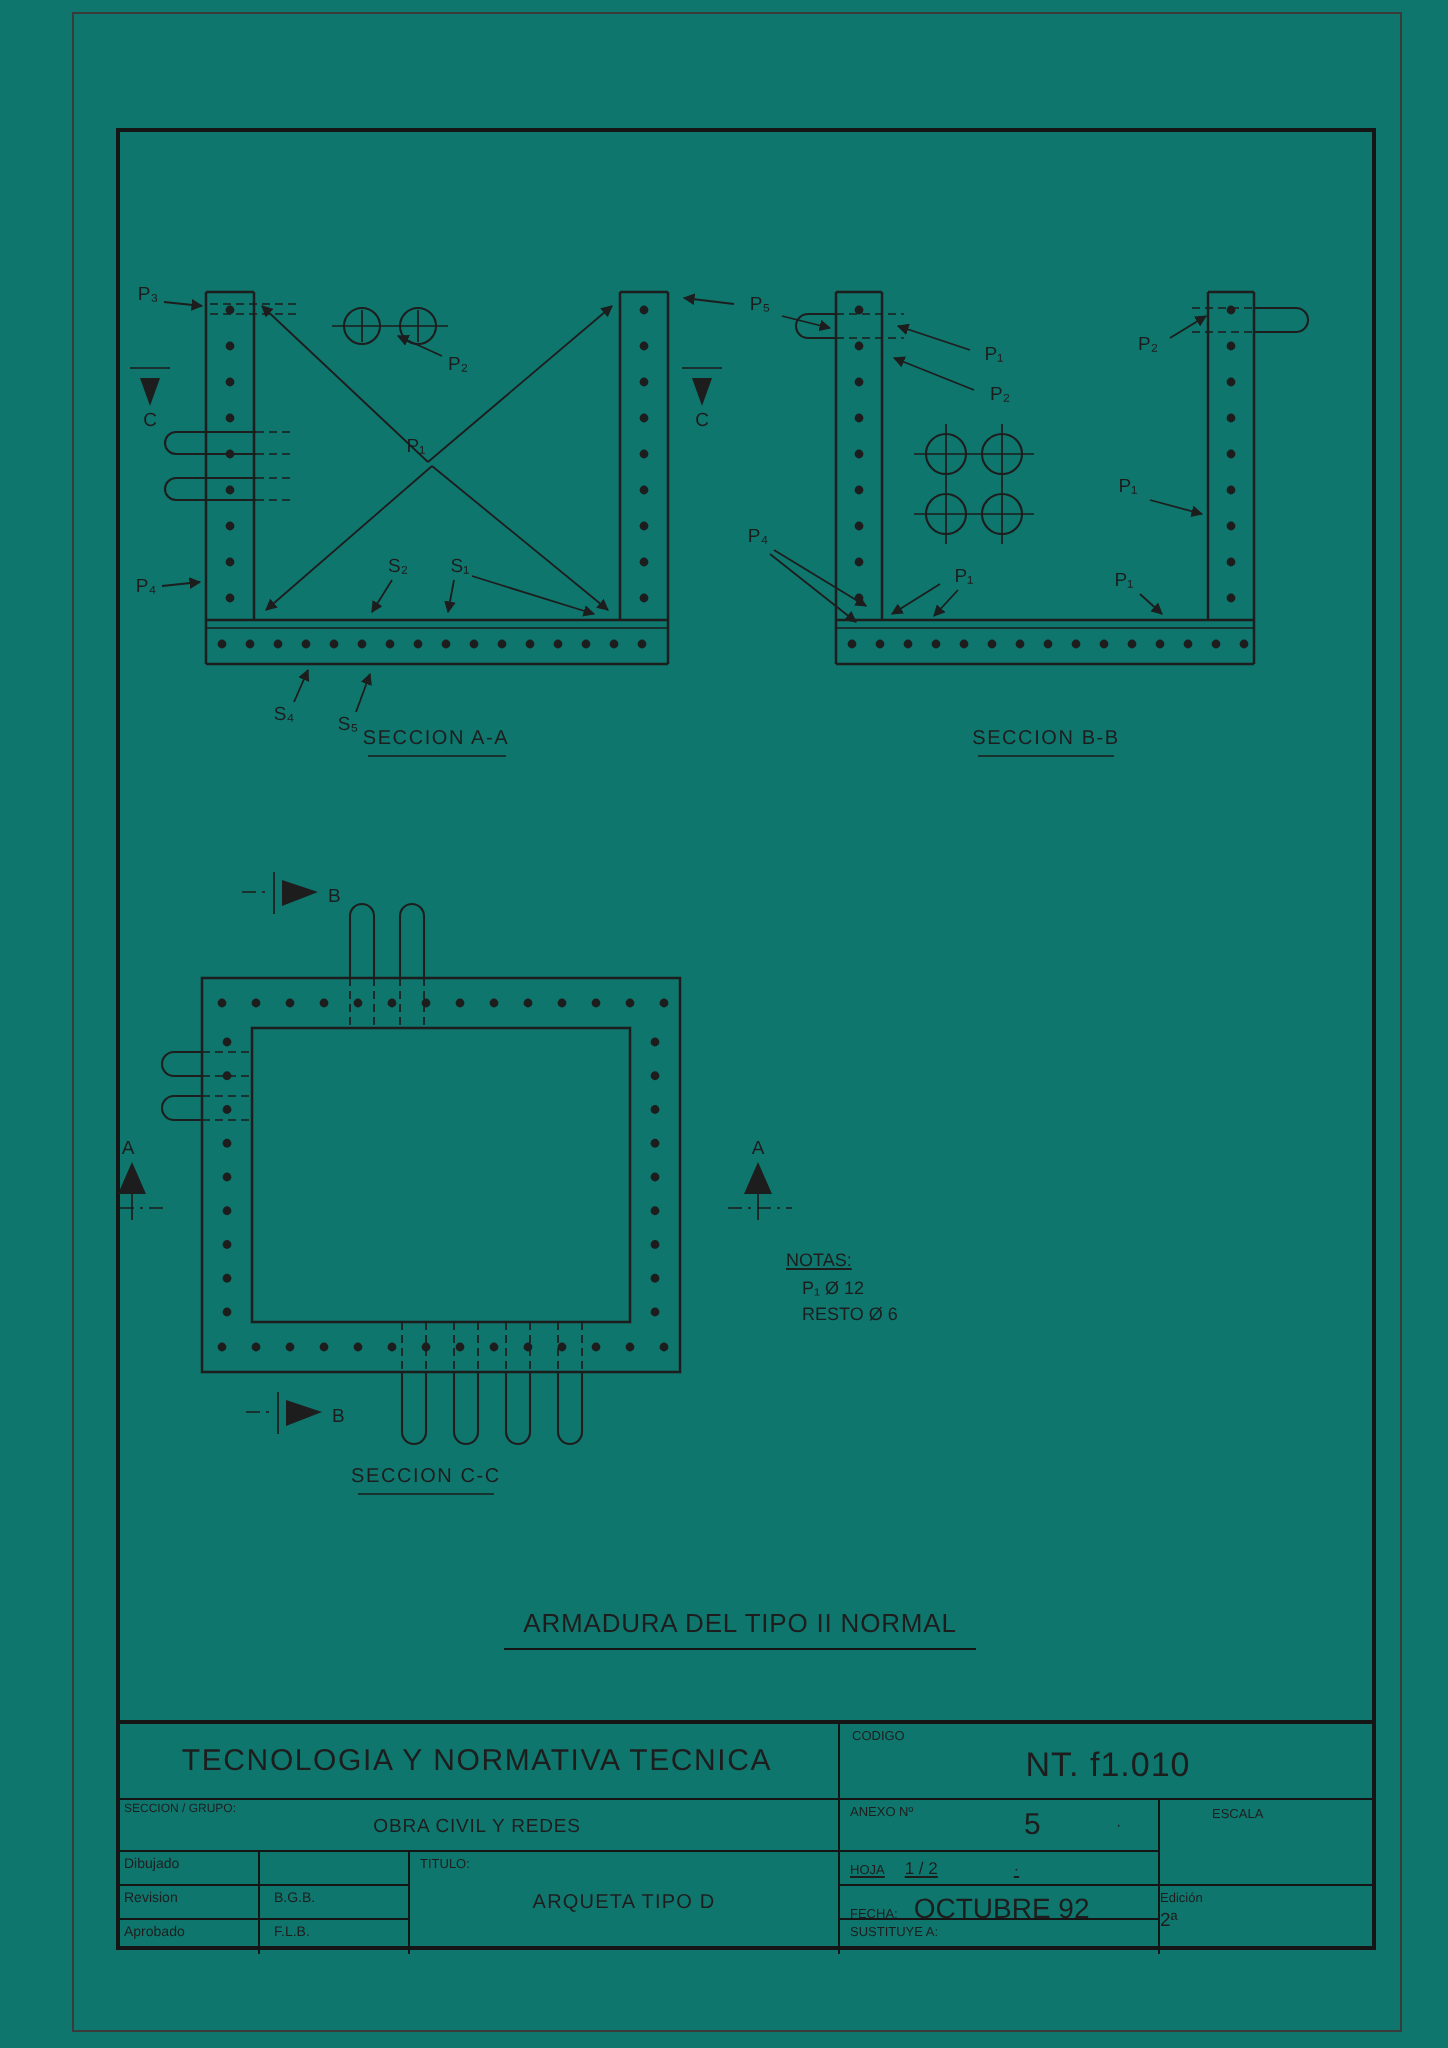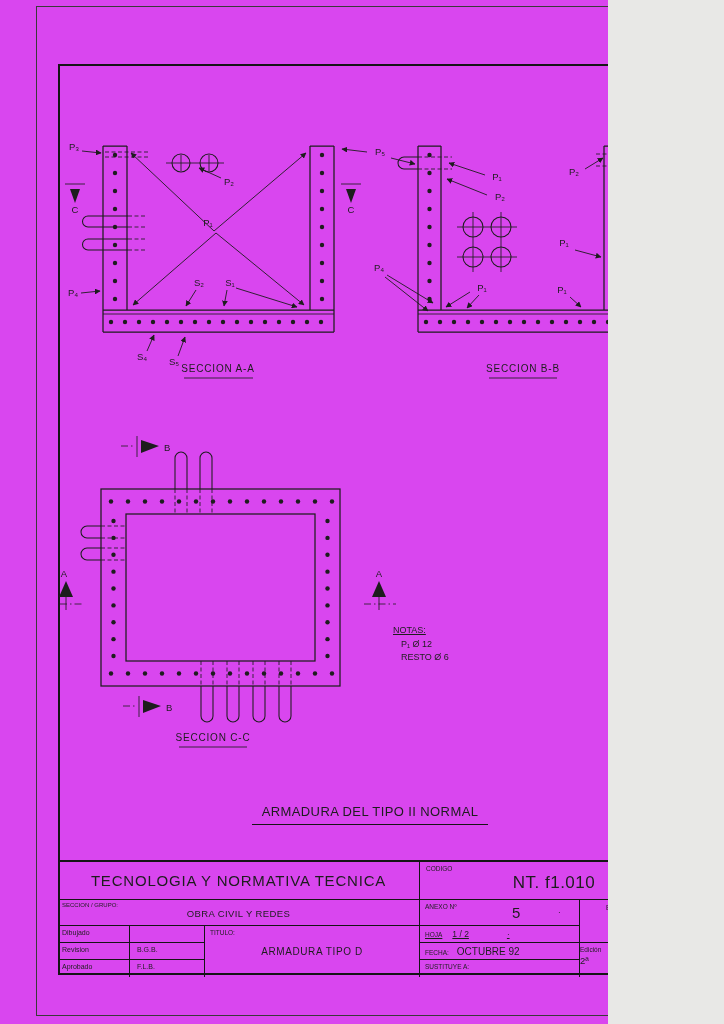--- a/index.html
+++ b/index.html
@@ -1,16 +1,16 @@
 <!DOCTYPE html>
 <html><head>
 <meta charset="utf-8">
 <style>
   html,body{margin:0;padding:0;background:#e8e8e6;}
-  .page{position:relative;width:608px;height:1024px;background:#d946ef;overflow:hidden;
+  .page{position:relative;width:724px;height:1024px;background:#0f766e;overflow:hidden;
         font-family:"Liberation Sans","DejaVu Sans",sans-serif;color:#1d1d1d;}
   .abs{position:absolute;box-sizing:border-box;}
   .outer-border{left:36px;top:6px;width:665px;height:1010px;border:1px solid #3a3a3a;}
   .frame{left:58px;top:64px;width:630px;height:911px;border:2px solid #151515;}
 
   
   svg.draw{position:absolute;left:0;top:0;}
   .st{stroke:#1d1d1d;stroke-width:1.25;fill:none;}
   .st2{stroke:#1d1d1d;stroke-width:.85;fill:none;}
   .pp{stroke:#1d1d1d;stroke-width:1.05;fill:none;}
@@ -49,21 +49,21 @@
   .bb{border-bottom-width:1px;}
   .c-titulo{left:147px;top:64px;width:215px;height:51px;border-right-width:1.5px;}
   .c-titulo .val{display:flex;justify-content:center;align-items:center;height:100%;
                  font-size:10px;letter-spacing:.6px;}
   .c-hoja{left:362px;top:64px;width:160px;height:17px;border-right-width:1.4px;border-bottom-width:1px;
           display:flex;align-items:baseline;padding:3px 0 0 5px;text-decoration:underline;}
   .c-hoja .v{font-size:8.5px;margin-left:10px;}
   .c-hoja .dot{font-size:8px;margin-left:38px;}
   .c-fecha{left:362px;top:81px;width:160px;height:17px;border-right-width:1.4px;border-bottom-width:1px;
            display:flex;align-items:baseline;padding:3px 0 0 5px;}
-  .c-fecha .v{font-size:10px;margin-left:8px;}
+  .c-fecha .v{font-size:14px;margin-left:8px;}
   .c-sust{left:362px;top:98px;width:160px;height:17px;border-right-width:1.4px;padding:3px 0 0 5px;}
   .c-edicion{left:522px;top:81px;width:108px;height:34px;text-align:left;}
   .c-edicion .lab{position:static;display:block;margin-top:3px;}
   .c-edicion .val{font-size:9.5px;margin-top:2px;}
   .sm{font-size:6.5px;}
   .sm6{font-size:6px;}
 </style>
 </head>
 <body>
 
@@ -423,21 +423,21 @@
     </div>
     <div class="tb row-l" style="left:0;top:98px;">
       <span>Aprobado</span>
     </div>
     <div class="tb row-v" style="top:98px;">
       <span>F.L.B.</span>
     </div>
 
     <div class="tb c-titulo">
       <span class="lab" style="left:5px;top:3px;">TITULO:</span>
-      <div class="val">ARMADURA TIPO D</div>
+      <div class="val">ARQUETA TIPO D</div>
     </div>
 
     <div class="tb c-hoja">
       <span class="sm">HOJA</span>
       <span class="v">1 / 2</span>
       <span class="dot">·</span>
     </div>
 
     <div class="tb c-fecha">
       <span class="sm">FECHA:</span>

